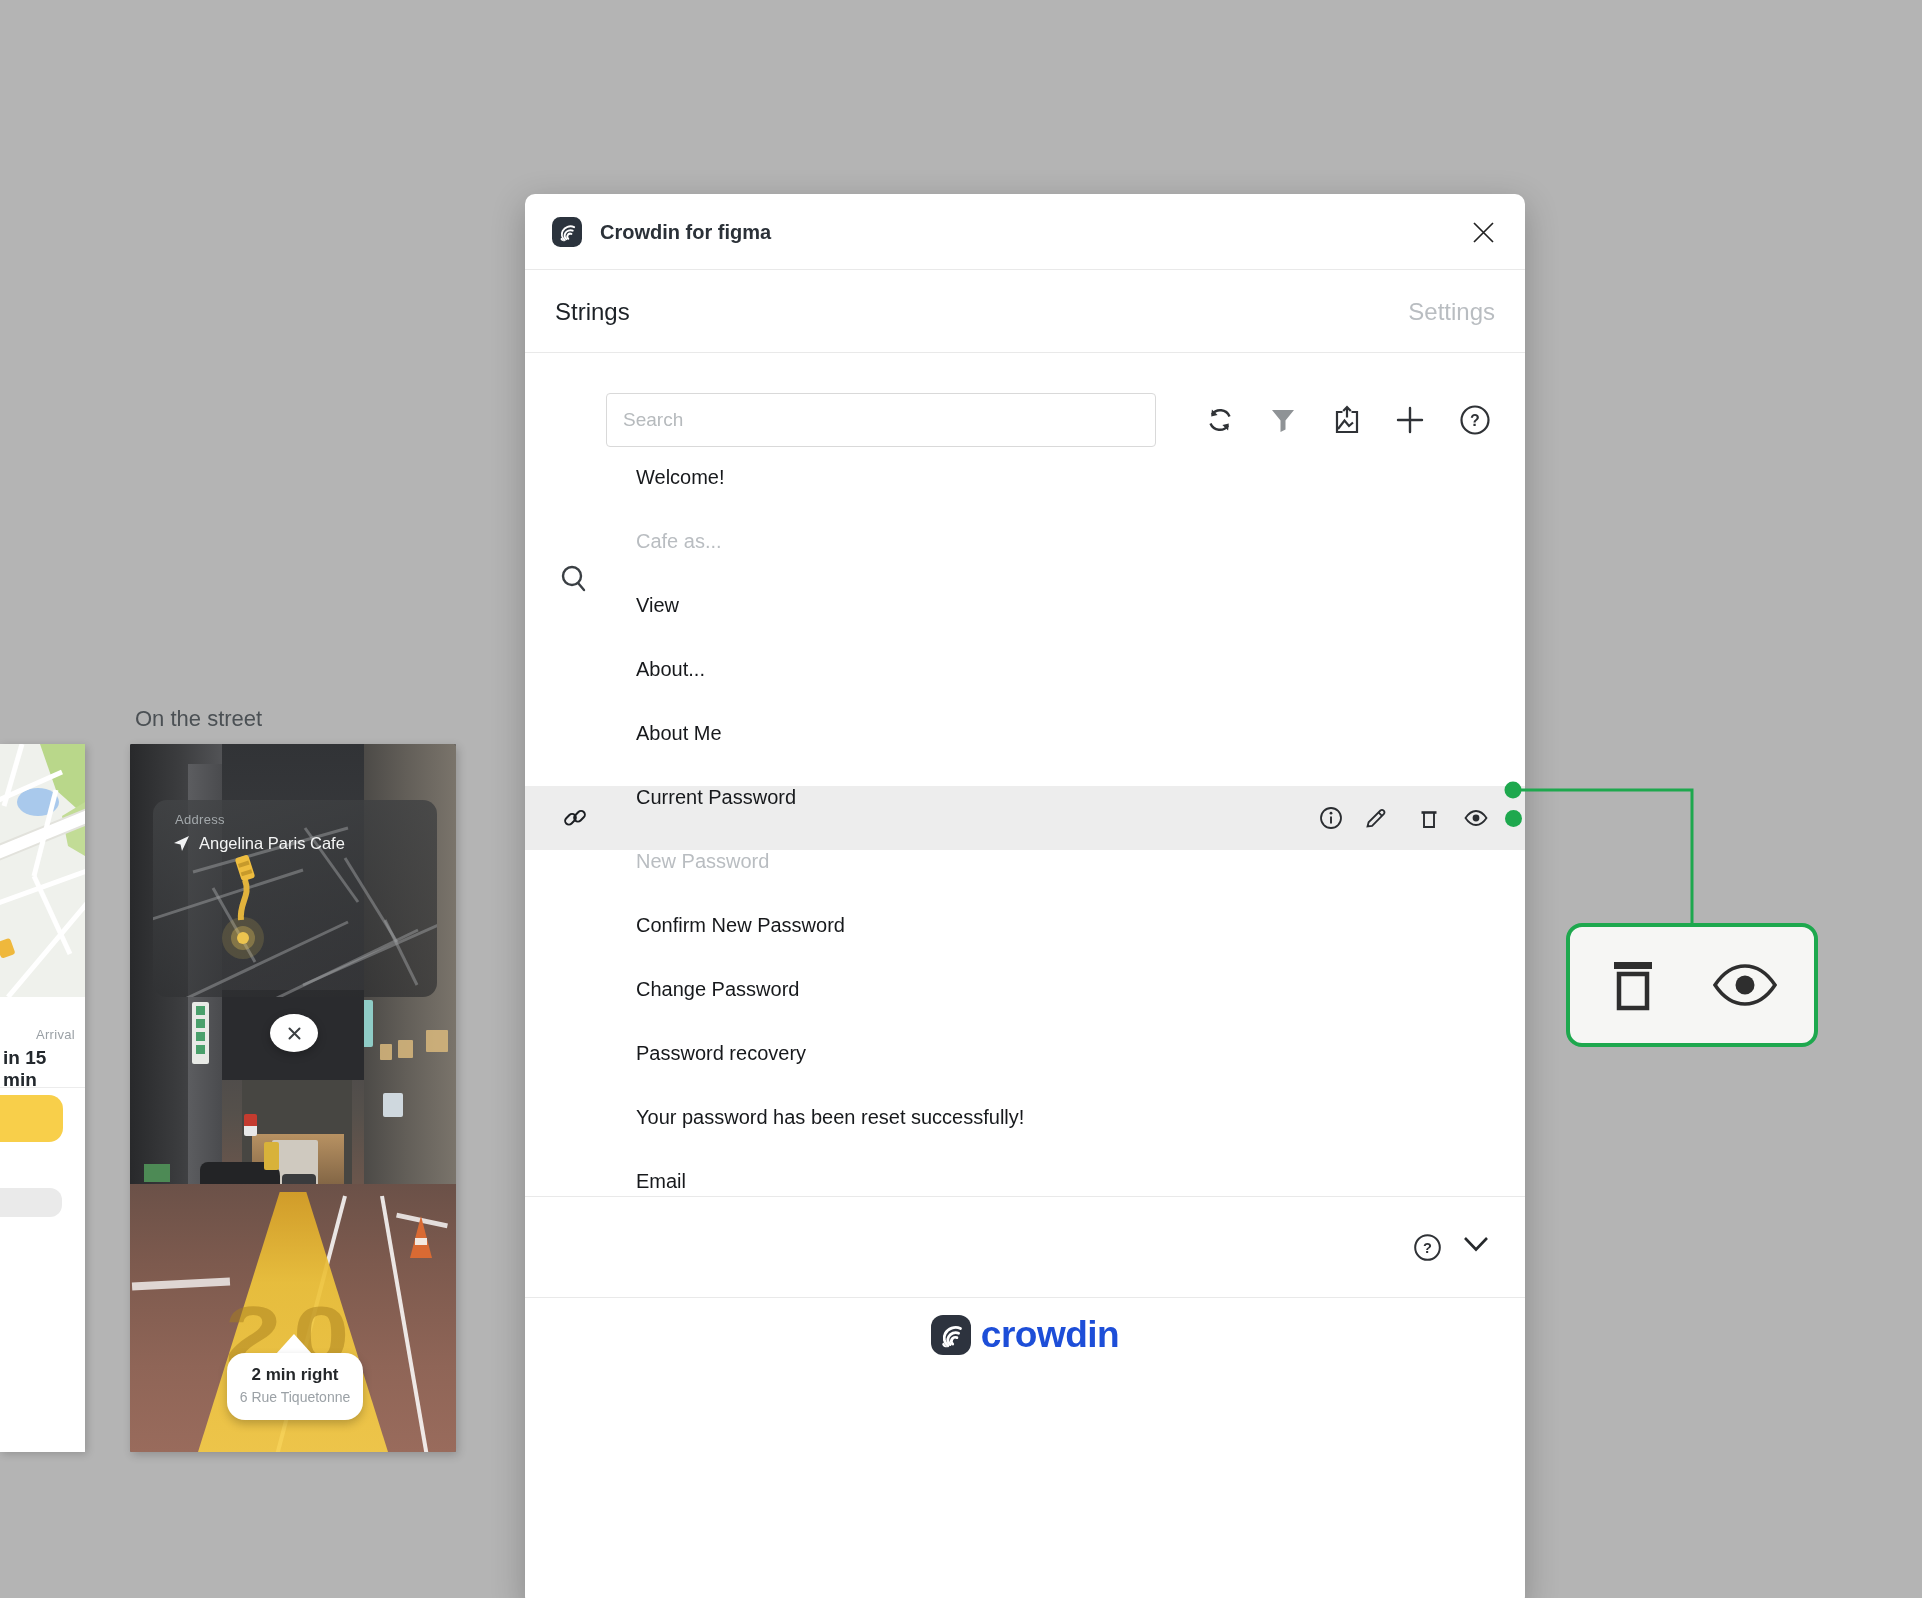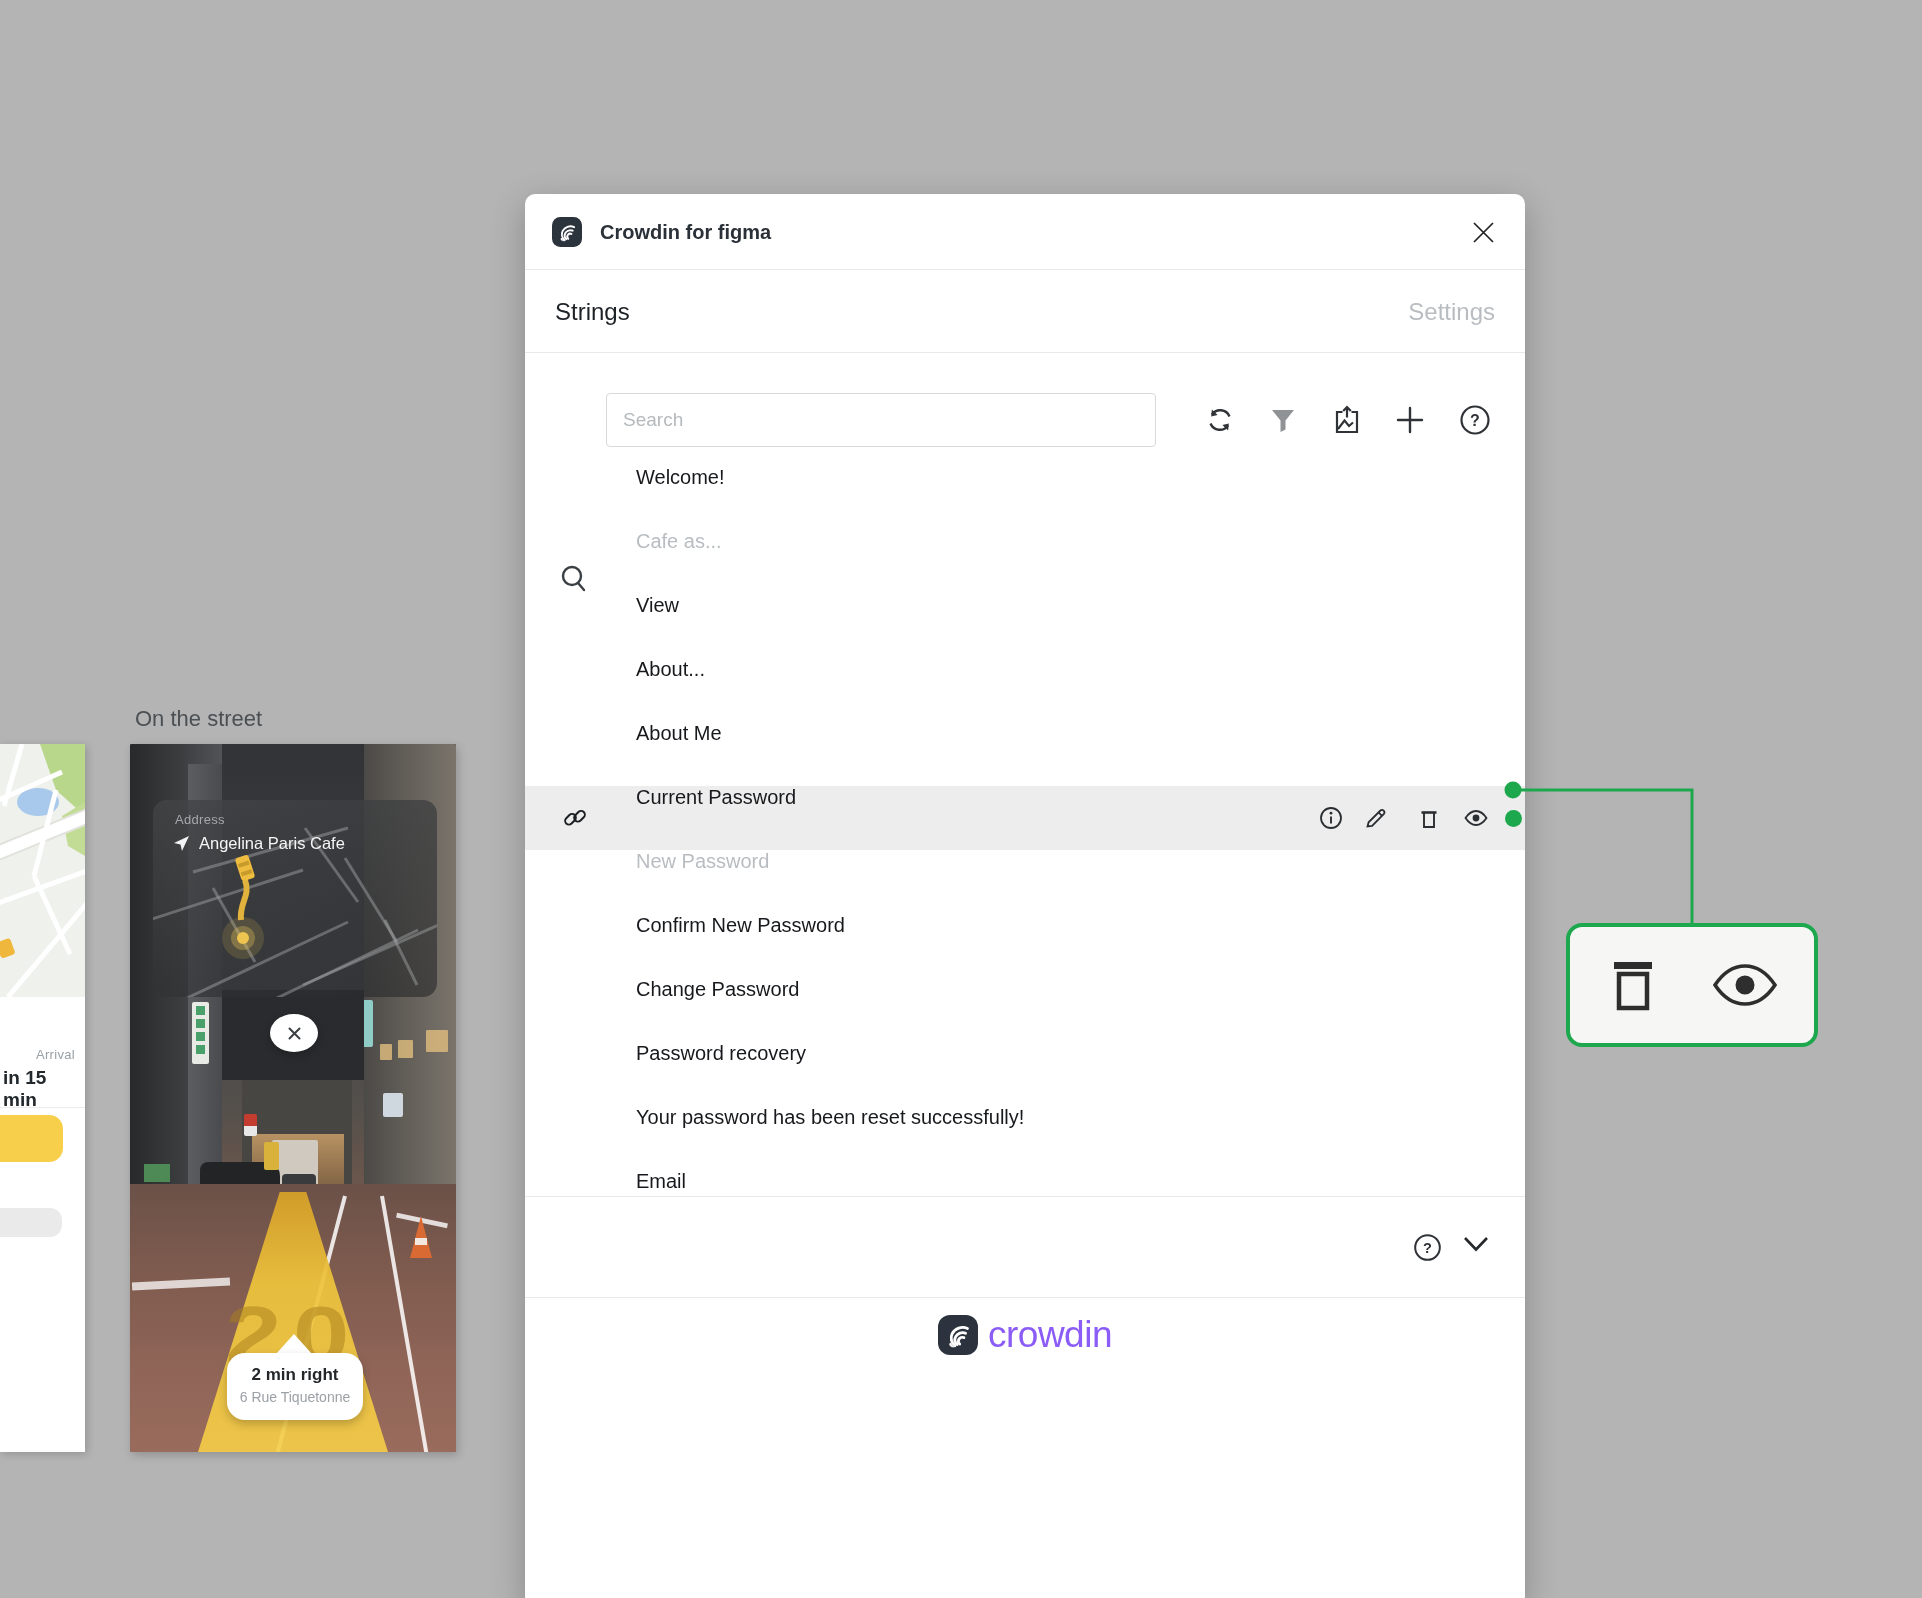--- a/index.html
+++ b/index.html
@@ -7,21 +7,21 @@
   body { font-family:"Liberation Sans", sans-serif; }
   #stage { position:relative; width:1922px; height:1598px; background:#b4b4b4; overflow:hidden; }
   svg { display:block; }
 
   
   .artboard-label { position:absolute; left:135px; top:706px; font-size:22px; color:#4b5054; }
 
   
   #phone1 { position:absolute; left:0; top:744px; width:85px; height:708px; background:#fff; box-shadow:2px 2px 8px rgba(0,0,0,.18); overflow:hidden; }
   #phone1 .map { position:absolute; left:0; top:0; width:85px; height:253px; background:#eff1ec; }
-  #phone1 .sheet { position:absolute; left:0; top:253px; width:100%; height:455px; background:#fff; border-radius:16px 16px 0 0;margin-top:20px; }
+  #phone1 .sheet { position:absolute; left:0; top:253px; width:100%; height:455px; background:#fff; border-radius:16px 16px 0 0; }
   #phone1 .arrival-label { position:absolute; left:36px; top:30px; font-size:13px; color:#9aa0a5; letter-spacing:.3px; }
   #phone1 .arrival-value { position:absolute; left:3px; top:50px; font-size:19px; font-weight:700; color:#23282d; }
   #phone1 .sheet-divider { position:absolute; left:0; top:90px; width:100%; height:1px; background:#ececec; }
   #phone1 .btn-yellow { position:absolute; left:-22px; top:98px; width:85px; height:47px; background:#f8cf4a; border-radius:14px; }
   #phone1 .btn-gray { position:absolute; left:-22px; top:191px; width:84px; height:29px; background:#eaeaea; border-radius:12px; }
 
   
   #phone2 { position:absolute; left:130px; top:744px; width:326px; height:708px; background:#3a3b3e; box-shadow:2px 3px 10px rgba(0,0,0,.2); overflow:hidden; border-radius:2px; }
   .ph-layer { position:absolute; }
   .p2-base { inset:0; background:linear-gradient(180deg,#313336 0%,#3b3c3f 22%,#46464a 38%,#55504b 52%,#6b564c 62%,#82604f 75%,#8f6757 88%,#976c5b 100%); }
@@ -81,21 +81,21 @@
   .row.selected { background:#ededed; }
   .link-ic { position:absolute; left:38px; top:20px; }
   .act-ic { position:absolute; top:20px; width:24px; height:24px; cursor:pointer; }
   .green-dot { position:absolute; left:980px; top:24px; width:17px; height:17px; border-radius:50%; background:#1ea84e; }
   .m-preview { position:absolute; left:0; top:1002px; width:100%; height:101px; border-top:1px solid #e9e9e9; }
   .pv-label-wrap { position:absolute; left:33px; top:0; height:101px; display:flex; align-items:center; gap:14px; cursor:pointer; }
   .pv-label { font-size:20px; font-weight:700; color:#24282c; }
   .pv-help { position:absolute; left:887px; top:35px; cursor:pointer; }
   .pv-chevron { position:absolute; left:938px; top:39px; cursor:pointer; }
   .m-footer { position:absolute; left:0; top:1103px; width:100%; height:75px; border-top:1px solid #e9e9e9; display:flex; align-items:center; justify-content:center; gap:10px; }
-  .ft-word { font-size:37px; font-weight:400; color:#8b5cf6; letter-spacing:-.5px; }
+  .ft-word { font-size:37px; font-weight:700; color:#1d4ed8; letter-spacing:-.5px; }
 
   
   #connector { position:absolute; left:0; top:0; width:1922px; height:1598px; z-index:20; pointer-events:none; }
   #callout { position:absolute; left:1566px; top:923px; width:252px; height:124px; background:#f6f6f4; border:4px solid #1ea84e; border-radius:16px; z-index:21; display:flex; align-items:center; justify-content:center; gap:52px; }
 </style>
 </head>
 <body>
 
 <div id="stage">
 

